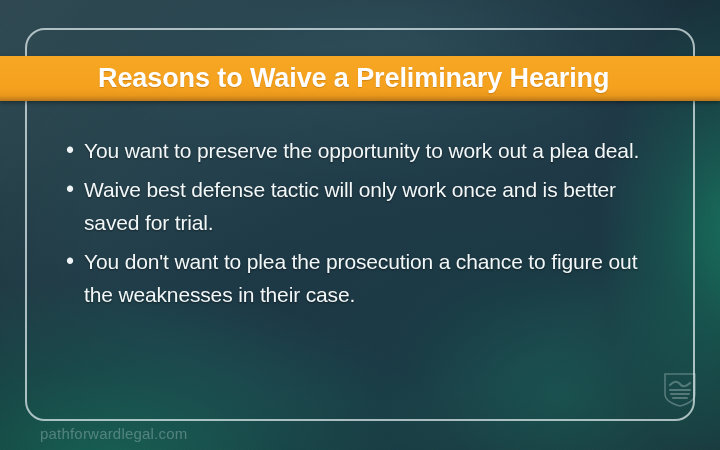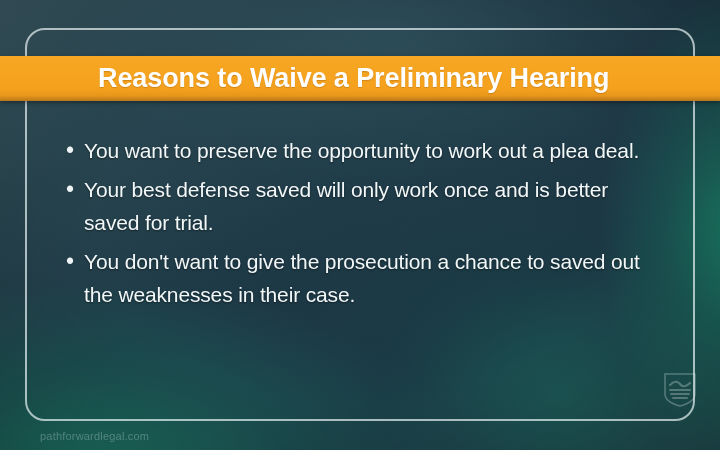--- a/index.html
+++ b/index.html
@@ -123,21 +123,21 @@
     text-shadow: 0 1px 2px rgba(0,0,0,0.45);
     max-width: 565px;
   }
 
   
   .watermark {
     position: absolute;
     left: 40px;
     bottom: 8px;
     color: rgba(196,216,220,0.34);
-    font-size: 11px;
+    font-size: 15px;
     letter-spacing: 0.2px;
     margin-top: 32px;
   }
 
   
   .logo-mark {
     position: absolute;
     right: 23px;
     bottom: 42px;
     width: 34px;
@@ -167,26 +167,26 @@
 
   <div class="bullets">
 
     <div class="bullet-row">
       <div class="bullet-dot">•</div>
       <div class="bullet-text">You want to preserve the opportunity to work out a plea deal.</div>
     </div>
 
     <div class="bullet-row">
       <div class="bullet-dot">•</div>
-      <div class="bullet-text">Your best defense saved will only work once and is better saved for trial.</div>
+      <div class="bullet-text">Waive best defense tactic will only work once and is better saved for trial.</div>
     </div>
 
     <div class="bullet-row">
       <div class="bullet-dot">•</div>
-      <div class="bullet-text">You don't want to give the prosecution a chance to saved out the weaknesses in their case.</div>
+      <div class="bullet-text">You don't want to plea the prosecution a chance to figure out the weaknesses in their case.</div>
     </div>
 
   </div>
 
   <div class="watermark">pathforwardlegal.com</div>
 
   <div class="logo-mark">
     <svg width="34" height="36" viewBox="0 0 34 36" xmlns="http://www.w3.org/2000/svg">
       <path d="M2 2 H32 V22 Q32 30 17 34 Q2 30 2 22 Z" fill="none" stroke="#dceaec" stroke-width="1.6"></path>
       <path d="M7 13 Q13 7 17 12 Q21 17 27 11" fill="none" stroke="#dceaec" stroke-width="2.2" stroke-linecap="round"></path>

